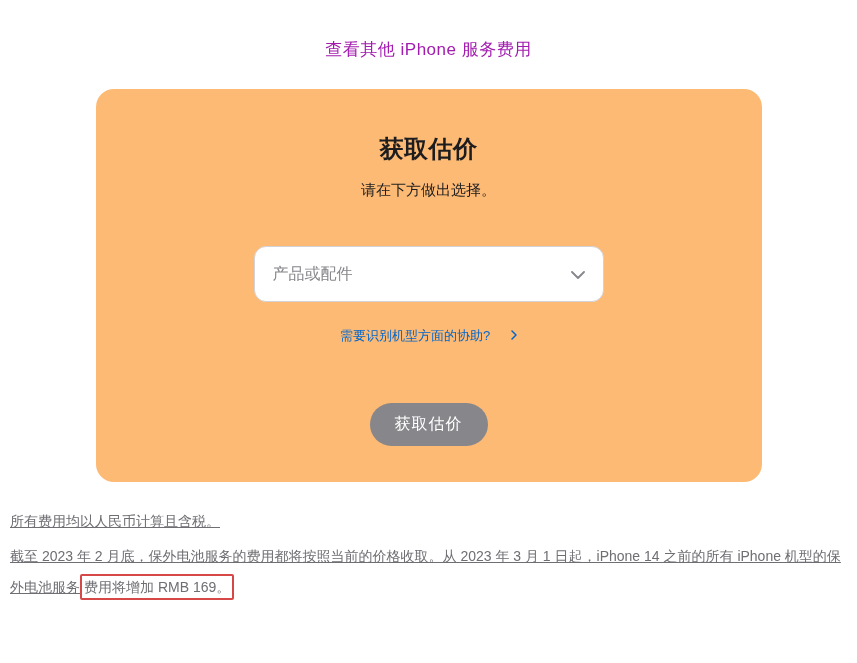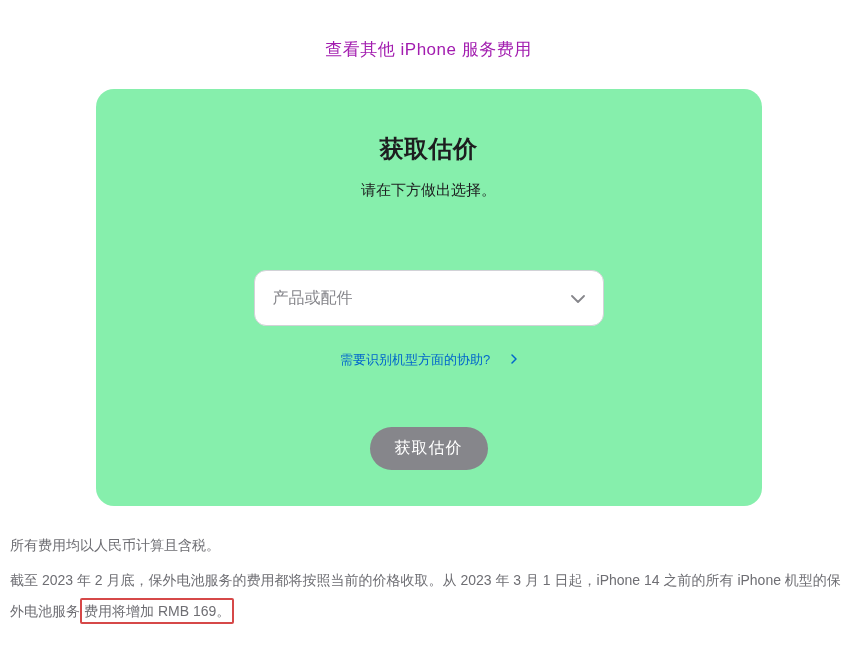--- a/index.html
+++ b/index.html
@@ -18,38 +18,38 @@
       text-align: center;
       padding: 38px 0 28px 0;
     }
     .top-link a {
       color: #a21caf;
       text-decoration: none;
       font-size: 17px;
       letter-spacing: 0.5px;
     }
     .card {
-      background: #86efac;
+      background: #fdba74;
       border-radius: 18px;
       width: 666px;
       margin: 0 auto;
       padding: 44px 40px 36px 40px;
       text-align: center;
     }
     .card-title {
       font-size: 24px;
       font-weight: 600;
       color: #1d1d1f;
       margin-bottom: 16px;
       letter-spacing: 0.5px;
     }
     .card-subtitle {
       font-size: 15px;
       color: #1d1d1f;
-      margin-bottom: 70px;
+      margin-bottom: 46px;
     }
     .select-wrap {
       width: 350px;
       margin: 0 auto 24px auto;
       position: relative;
     }
     .select-box {
       width: 100%;
       height: 56px;
       background: #ffffff;
@@ -92,20 +92,21 @@
       letter-spacing: 1px;
     }
     .footer {
       padding: 24px 10px 0 10px;
       font-size: 14px;
       color: #6e6e73;
       line-height: 2.2;
     }
     .footer p {
       margin-bottom: 4px;
+      text-decoration: underline;
     }
     .highlight-box {
       border: 2px solid #d64848;
       border-radius: 2px;
       padding: 0 2px;
       display: inline-block;
       line-height: 1.6;
     }
   </style>
 </head>

